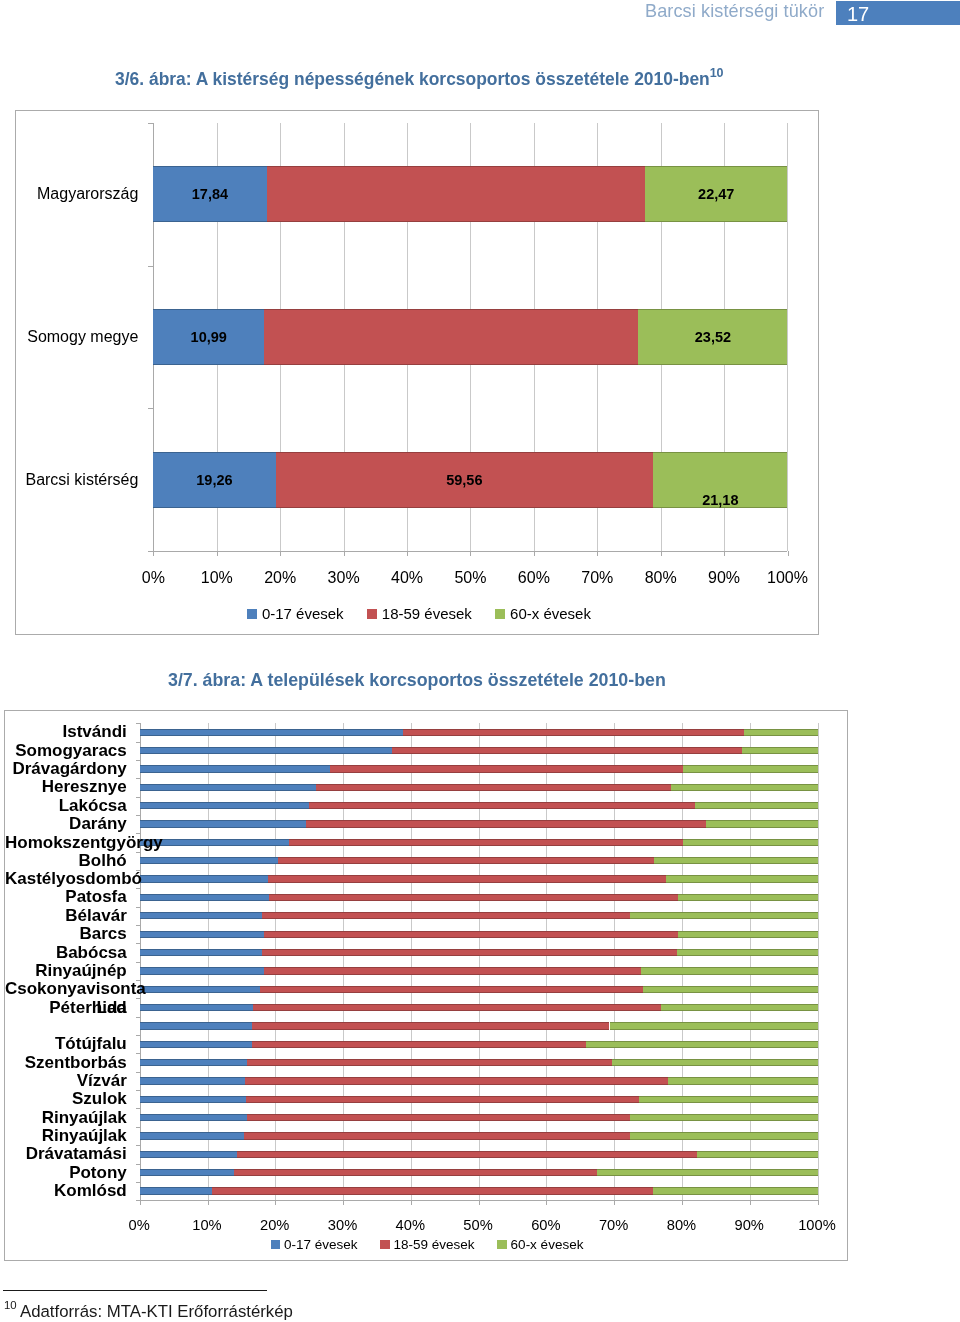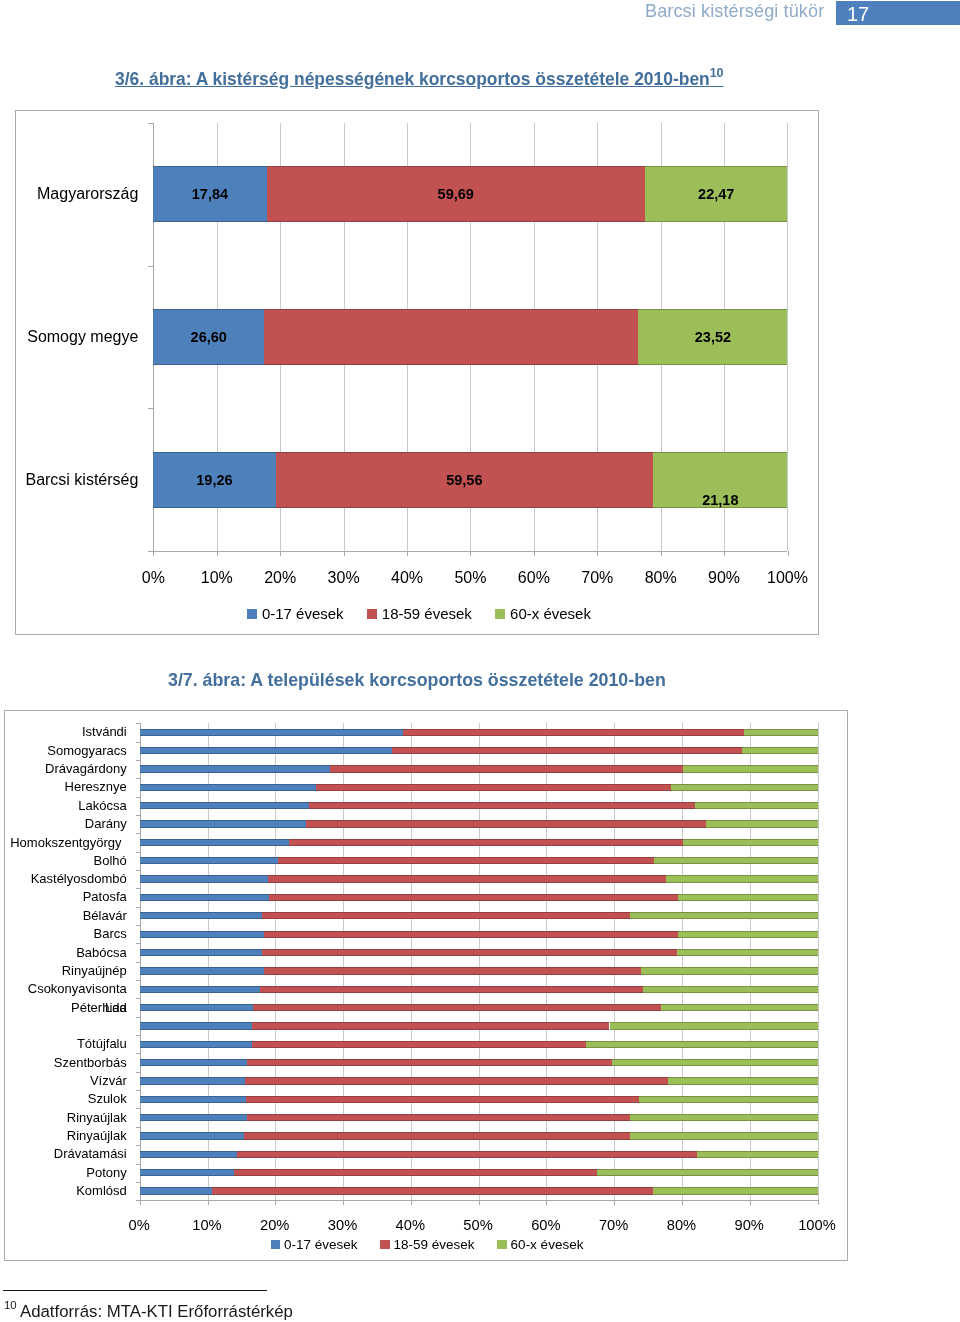--- a/index.html
+++ b/index.html
@@ -5,21 +5,21 @@
 <style>
   html,body{margin:0;padding:0;}
   body{width:960px;height:1322px;background:#fff;overflow:hidden;
        font-family:"Liberation Sans",sans-serif;-webkit-font-smoothing:antialiased;}
   .page{position:absolute;left:0;top:0;width:960px;height:1322px;}
   #hdr-title{position:absolute;left:645px;top:1px;font-size:18.1px;color:#8faac9;
              letter-spacing:0.1px;white-space:nowrap;}
   #hdr-pagebox{position:absolute;left:836px;top:1px;width:124px;height:24px;background:#4d80bd;}
   #hdr-pagenum{position:absolute;left:847px;top:3px;font-size:20px;color:#fff;}
   .fig-cap{position:absolute;font-weight:bold;color:#436f9d;white-space:nowrap;}
-  #cap1{left:115px;top:69px;font-size:17.45px;text-decoration:underline;}
+  #cap1{left:115px;top:69px;font-size:17.45px;}
   #cap1 .fnref{font-size:12.5px;font-weight:bold;position:relative;top:-8.5px;letter-spacing:-0.2px;}
   #cap2{left:168px;top:670px;font-size:17.8px;}
   .chartbox{position:absolute;background:#fff;border:1px solid #ababab;box-sizing:border-box;}
   #chart1{left:15px;top:110px;width:804px;height:525px;}
   #chart2{left:4px;top:710px;width:844px;height:551px;}
   .plot{position:absolute;}
   .gridline{position:absolute;top:0;bottom:0;width:1px;background:#c9c9c9;}
   .axisline-y{position:absolute;top:0;bottom:0;width:1px;background:#a9a9a9;}
   .axisline-x{position:absolute;left:0;right:0;height:1px;background:#a9a9a9;}
   .tick{position:absolute;height:1px;background:#a9a9a9;}
@@ -27,21 +27,21 @@
   .bar.s0{background:#4e80bc;border-top:1px solid #3b6390;border-bottom:1px solid #3b6390;}
   .bar.s1{background:#c25152;border-top:1px solid #963f3f;border-bottom:1px solid #963f3f;}
   .bar.s2{background:#9bbe59;border-top:1px solid #789243;border-bottom:1px solid #789243;}
   #chart2 .bar.s0{border-top-width:.8px;border-bottom-width:.8px;}
   #chart2 .bar.s1{border-top-width:.8px;border-bottom-width:.8px;}
   #chart2 .bar.s2{border-top-width:.8px;border-bottom-width:.8px;}
   .dlabel{position:absolute;font-weight:bold;color:#000;text-align:center;
           font-size:14.5px;line-height:18px;}
   .catlabel{position:absolute;text-align:right;color:#000;white-space:nowrap;}
   #chart1 .catlabel{left:0;font-size:16px;line-height:24px;}
-  #chart2 .catlabel{left:0;font-size:13px;line-height:16px;font-weight:normal;}
+  #chart2 .catlabel{left:0;font-size:17px;line-height:16px;font-weight:bold;}
   .xticklabel{position:absolute;text-align:center;color:#000;white-space:nowrap;width:80px;}
   #chart1 .xticklabel{font-size:16px;line-height:22px;}
   #chart2 .xticklabel{font-size:14.7px;line-height:20px;}
   .legend{position:absolute;display:flex;align-items:center;justify-content:flex-start;}
   #chart1 .legend{left:230.9px;top:494.3px;gap:23.2px;font-size:15px;}
   #chart2 .legend{left:265.5px;top:526.2px;gap:22.5px;font-size:13.5px;}
   .legend-item{display:flex;align-items:center;white-space:nowrap;}
   .legend-swatch{display:inline-block;width:10px;height:10px;margin-right:5px;}
   #chart2 .legend-swatch{width:9.5px;height:9.5px;margin-right:4px;}
   #fn-rule{position:absolute;left:3px;top:1290px;width:264px;height:1.3px;background:#1a1a1a;}
@@ -85,26 +85,25 @@
       <div class="tick" style="left:391.04px;top:440.3px;width:1px;height:5px;"></div>
       <div class="tick" style="left:454.45px;top:440.3px;width:1px;height:5px;"></div>
       <div class="tick" style="left:517.86px;top:440.3px;width:1px;height:5px;"></div>
       <div class="tick" style="left:581.27px;top:440.3px;width:1px;height:5px;"></div>
       <div class="tick" style="left:644.68px;top:440.3px;width:1px;height:5px;"></div>
       <div class="tick" style="left:708.09px;top:440.3px;width:1px;height:5px;"></div>
       <div class="tick" style="left:771.50px;top:440.3px;width:1px;height:5px;"></div>
       <div class="bar s0" style="left:137.40px;top:55.24px;width:113.12px;height:55.79px;"></div>
       <div class="dlabel" style="left:137.40px;top:74.13px;width:113.12px;">17,84</div>
       <div class="bar s1" style="left:250.52px;top:55.24px;width:378.49px;height:55.79px;"></div>
-      <div class="dlabel" style="left:250.52px;top:74.13px;width:378.49px;">59,69</div>
       <div class="bar s2" style="left:629.02px;top:55.24px;width:142.48px;height:55.79px;"></div>
       <div class="dlabel" style="left:629.02px;top:74.13px;width:142.48px;">22,47</div>
       <div class="catlabel" style="top:71.13px;width:122.40px;">Magyarország</div>
       <div class="bar s0" style="left:137.40px;top:198.11px;width:110.71px;height:55.79px;"></div>
-      <div class="dlabel" style="left:137.40px;top:217.00px;width:110.71px;">26,60</div>
+      <div class="dlabel" style="left:137.40px;top:217.00px;width:110.71px;">10,99</div>
       <div class="bar s1" style="left:248.11px;top:198.11px;width:374.25px;height:55.79px;"></div>
       <div class="bar s2" style="left:622.36px;top:198.11px;width:149.14px;height:55.79px;"></div>
       <div class="dlabel" style="left:622.36px;top:217.00px;width:149.14px;">23,52</div>
       <div class="catlabel" style="top:214.00px;width:122.40px;">Somogy megye</div>
       <div class="bar s0" style="left:137.40px;top:340.97px;width:122.13px;height:55.79px;"></div>
       <div class="dlabel" style="left:137.40px;top:359.87px;width:122.13px;">19,26</div>
       <div class="bar s1" style="left:259.53px;top:340.97px;width:377.67px;height:55.79px;"></div>
       <div class="dlabel" style="left:259.53px;top:359.87px;width:377.67px;">59,56</div>
       <div class="bar s2" style="left:637.20px;top:340.97px;width:134.30px;height:55.79px;"></div>
       <div class="dlabel" style="left:637.20px;top:359.87px;width:134.30px;margin-top:20px;">21,18</div>

